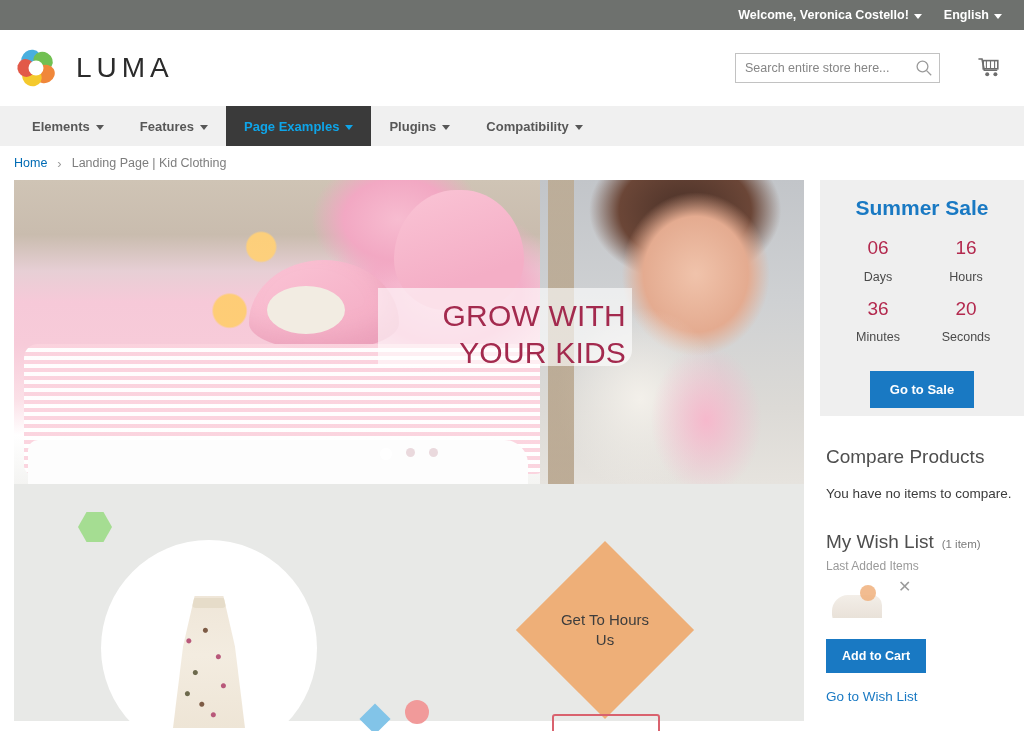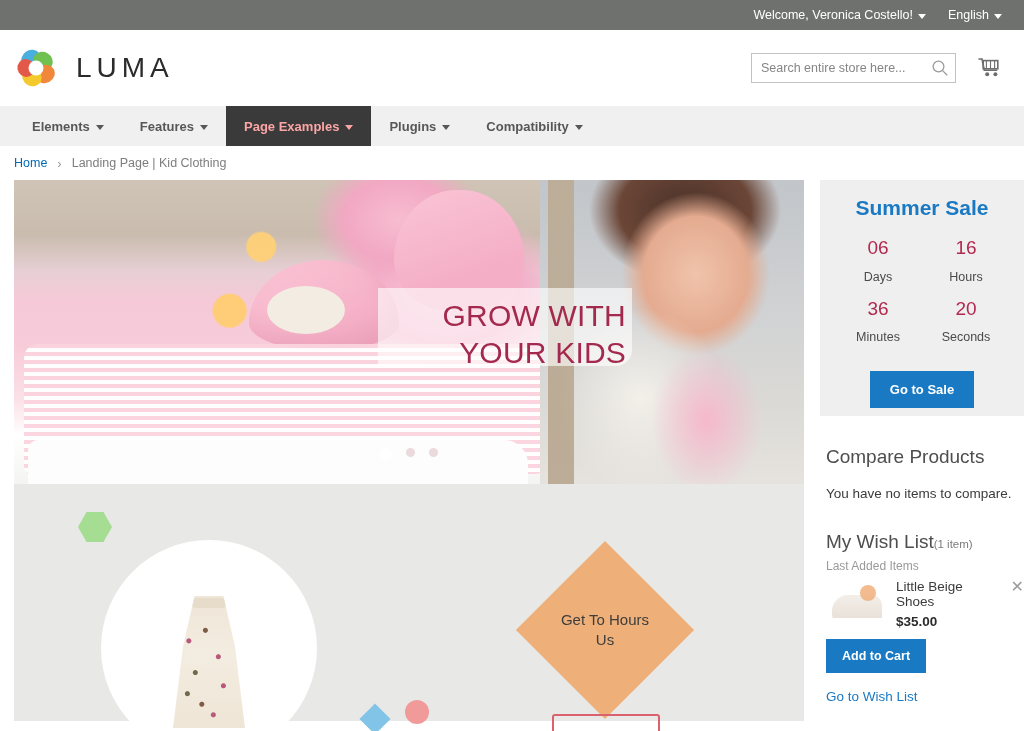--- a/index.html
+++ b/index.html
@@ -20,21 +20,21 @@
     display: flex;
     align-items: center;
     justify-content: flex-end;
     padding-right: 22px;
     gap: 22px;
   }
   .top-panel .welcome,
   .top-panel .lang {
     color: #ffffff;
     font-size: 12.5px;
-    font-weight: normal;
+    font-weight: bold;
     display: flex;
     align-items: center;
     gap: 5px;
     cursor: pointer;
     white-space: nowrap;
   }
   .caret {
     display: inline-block;
     width: 0; height: 0;
     border-left: 4px solid transparent;
@@ -52,21 +52,21 @@
     background: #ffffff;
   }
   .brand { display: flex; align-items: center; gap: 18px; }
   .logo-mark { width: 44px; height: 44px; position: relative; }
   .logo-text {
     font-size: 28px;
     letter-spacing: 5px;
     color: #2b2b2b;
     font-weight: normal;
   }
-  .header-right { display: flex; align-items: center; gap: 20px; }
+  .header-right { display: flex; align-items: center; gap: 36px; }
   .search-wrap {
     position: relative;
     width: 205px; height: 30px;
   }
   .search-input {
     width: 100%; height: 100%;
     border: 1px solid #c2c2c2;
     background: #ffffff;
     font-size: 12.5px;
     color: #575757;
@@ -98,21 +98,21 @@
     display: flex; align-items: center; gap: 6px;
     padding: 0 18px;
     font-size: 13px;
     font-weight: bold;
     color: #575757;
     cursor: pointer;
     white-space: nowrap;
   }
   .nav-item.active {
     background: #3a3a3a;
-    color: #fca5a5;
+    color: #0ea5e9;
   }
 
   
   .breadcrumbs {
     height: 34px;
     display: flex; align-items: center;
     padding-left: 14px;
     font-size: 12.5px;
     gap: 10px;
     color: #7d7d7d;
@@ -363,21 +363,21 @@
   }
   .side-section { padding: 30px 0 0 6px; }
   .side-title {
     font-size: 19px;
     color: #4e4e4e;
     font-weight: normal;
     margin: 0 0 18px;
   }
   .side-text { font-size: 13.5px; color: #3b3b3b; margin: 0; }
   .wish-head {
-    display: flex; align-items: baseline; gap: 0;
+    display: flex; align-items: baseline; gap: 8px;
     margin: 0 0 6px;
   }
   .wish-title { font-size: 19px; color: #4e4e4e; font-weight: normal; }
   .wish-count { font-size: 11.5px; color: #7c7c7c; }
   .last-added {
     font-size: 12px; color: #9a9a9a; margin: 0 0 6px;
   }
   .wish-item { display: flex; gap: 8px; align-items: flex-start; }
   .wish-thumb {
     width: 62px; height: 52px; flex: none;
@@ -571,24 +571,20 @@
       <div class="wish-head">
         <span class="wish-title">My Wish List</span>
         <span class="wish-count">(1 item)</span>
       </div>
       <p class="last-added">Last Added Items</p>
 
       <div class="wish-item">
         <div class="wish-thumb">
           <div class="shoe"></div>
         </div>
-        <div class="wish-info">
-          <div class="wish-name">Little Beige Shoes</div>
-          <div class="wish-price">$35.00</div>
-        </div>
         <button class="wish-remove">✕</button>
       </div>
 
       <button class="addcart-btn">Add to Cart</button>
       <a class="gotowish">Go to Wish List</a>
     </div>
   </div>
 </div>
 
 <div class="hexagon"></div>

